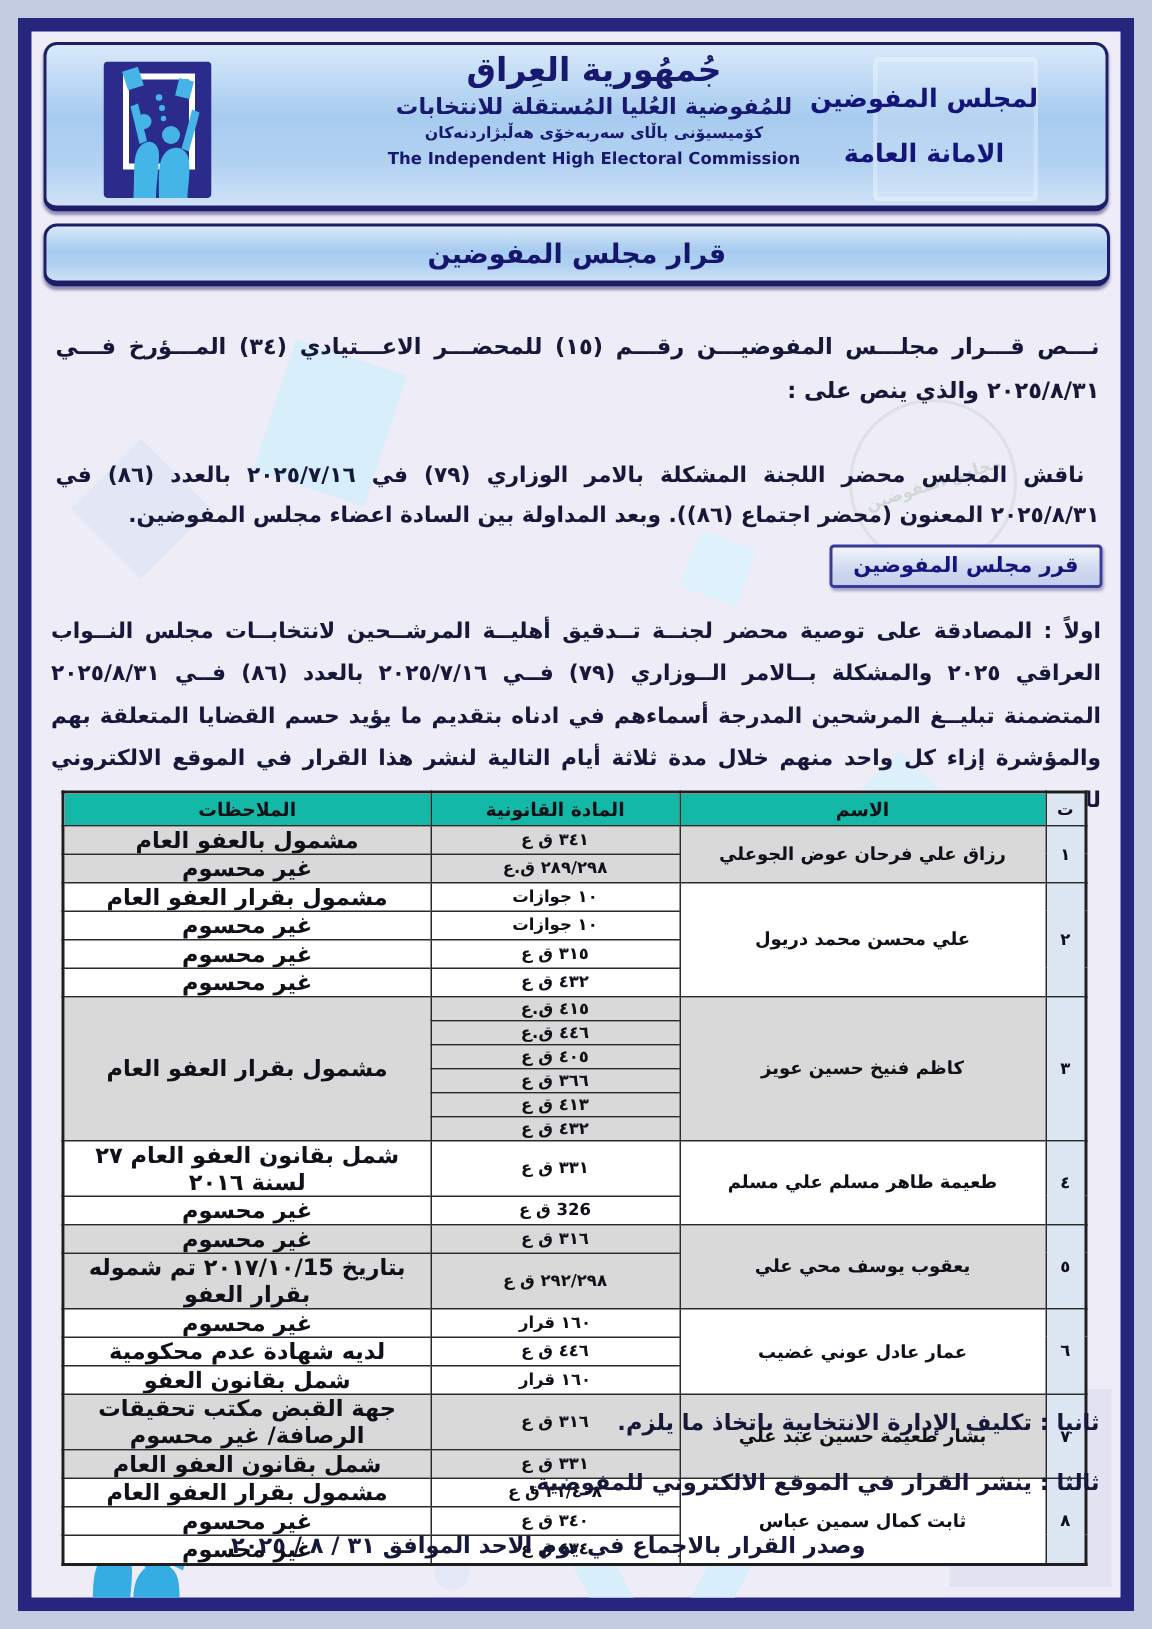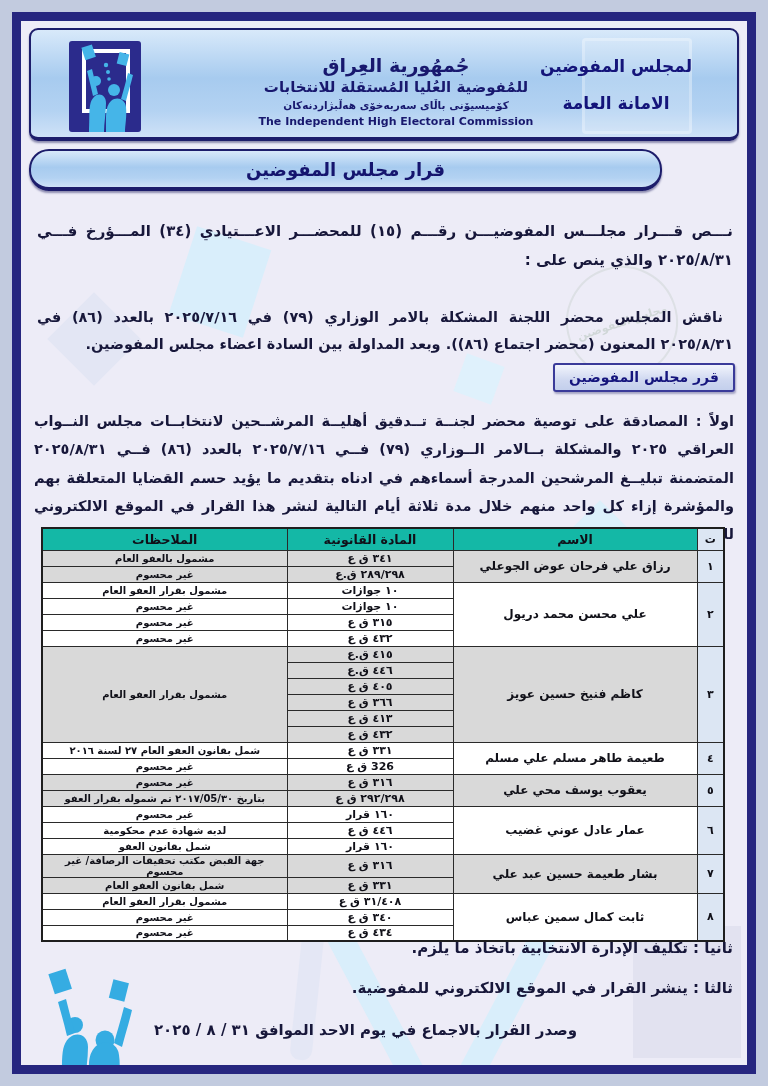--- a/index.html
+++ b/index.html
@@ -32,31 +32,31 @@
     color:rgba(120,150,120,.45); font-size:11px; font-weight:bold;
     transform:rotate(-18deg);
   }
   
   .band { position:absolute; z-index:2; border:2px solid #1d1d6b; border-radius:9px;
     background:linear-gradient(180deg,#d8e9fa 0%,#a7cbef 45%,#b3d2f2 75%,#cfe2f7 100%);
     box-shadow:0 2px 2px rgba(25,25,90,.45); }
   .band-header { left:8px; top:7px; width:710px; height:113px; border-bottom-width:4px; }
   .hdr-logo { position:absolute; left:38px; top:11px; width:72px; height:91px; }
   .hdr-center { position:absolute; left:170px; top:4px; width:390px; text-align:center; color:#18186e; }
-  .hdr-cal1 { font-size:19px; font-weight:bold; line-height:1.25;margin-top:20px; }
+  .hdr-cal1 { font-size:22px; font-weight:bold; line-height:1.25; }
   .hdr-cal2 { font-size:15px; font-weight:bold; line-height:1.3; }
   .hdr-kur  { font-size:10.5px; font-weight:bold; line-height:1.6; }
   .hdr-eng  { font-size:11px; font-weight:bold; line-height:1.4; direction:ltr; }
   .hdr-org { position:absolute; right:26px; top:18px; width:190px; text-align:center;
     color:#14147a; font-size:17px; font-weight:bold; line-height:2.2; }
   .hdr-org-wm { position:absolute; right:45px; top:8px; width:110px; height:96px;
     background:rgba(255,255,255,.16); border:3px solid rgba(255,255,255,.25); border-radius:4px; }
   
-  .band-title { left:8px; top:128px; width:633px; height:42px; border-bottom-width:4px;
-    display:flex; align-items:center; justify-content:center;border-radius:20px; }
+  .band-title { left:8px; top:128px; width:711px; height:42px; border-bottom-width:4px;
+    display:flex; align-items:center; justify-content:center; }
   .band-title span { color:#15156e; font-size:18px; font-weight:bold; }
   
   .doc-text { position:absolute; z-index:2; color:#17173a; }
   .p1 { right:14px; left:16px; top:196px; font-size:15px; font-weight:600;
     line-height:1.95; text-align:justify; }
   .p2 { right:14px; left:16px; top:283px; font-size:14.5px; font-weight:600;
     line-height:1.85; text-align:justify; text-indent:10px; }
   .p2 b { font-weight:800; }
   .badge { position:absolute; z-index:2; right:12px; top:342px;
     border:2px solid #3a3a99; border-radius:3px; padding:4px 14px 5px;
@@ -69,21 +69,21 @@
   .tbl-wrap { position:absolute; z-index:2; right:22px; top:506px; width:682px; }
   table { border-collapse:collapse; width:682px; table-layout:fixed;
     border:2px solid #1e1e1e; background:#fff; }
   th, td { border:1px solid #2a2a2a; text-align:center; vertical-align:middle;
     overflow:hidden; color:#101018; }
   th { height:22px; background:#14b8a6; font-size:12.5px; font-weight:bold; }
   td { height:16px; font-weight:bold; padding:0 3px; }
   .c-no { background:#dce6f3; font-size:11px; width:27px; }
   .c-name { font-size:12px; }
   .c-art { font-size:11px; }
-  .c-note { font-size:10px; }
+  .c-note { font-size:15px; }
   .shade { background:#d9d9d9; }
   .plain { background:#ffffff; }
   
   .second { right:14px; top:918px; font-size:15px; font-weight:bold; }
   .third  { right:14px; top:958px; font-size:15px; font-weight:bold; }
   .issuance { right:170px; top:1000px; font-size:15px; font-weight:bold; }
   .fig-wm { position:absolute; left:8px; top:942px; width:132px; height:125px; z-index:1; }
 </style>
 </head>
 <body>
@@ -220,21 +220,21 @@
             <td class="c-note plain">غير محسوم</td>
           </tr>
           <tr>
             <td class="c-no" rowspan="2">٥</td>
             <td class="c-name shade" rowspan="2">يعقوب يوسف محي علي</td>
             <td class="c-art shade">٣١٦ ق ع</td>
             <td class="c-note shade">غير محسوم</td>
           </tr>
           <tr>
             <td class="c-art shade">٢٩٢/٢٩٨ ق ع</td>
-            <td class="c-note shade">بتاريخ ٢٠١٧/05/٣٠ تم شموله بقرار العفو</td>
+            <td class="c-note shade">بتاريخ ٢٠١٧/١٠/15 تم شموله بقرار العفو</td>
           </tr>
           <tr>
             <td class="c-no" rowspan="3">٦</td>
             <td class="c-name plain" rowspan="3">عمار عادل عوني غضيب</td>
             <td class="c-art plain">١٦٠ قرار</td>
             <td class="c-note plain">غير محسوم</td>
           </tr>
           <tr>
             <td class="c-art plain">٤٤٦ ق ع</td>
             <td class="c-note plain">لديه شهادة عدم محكومية</td>

